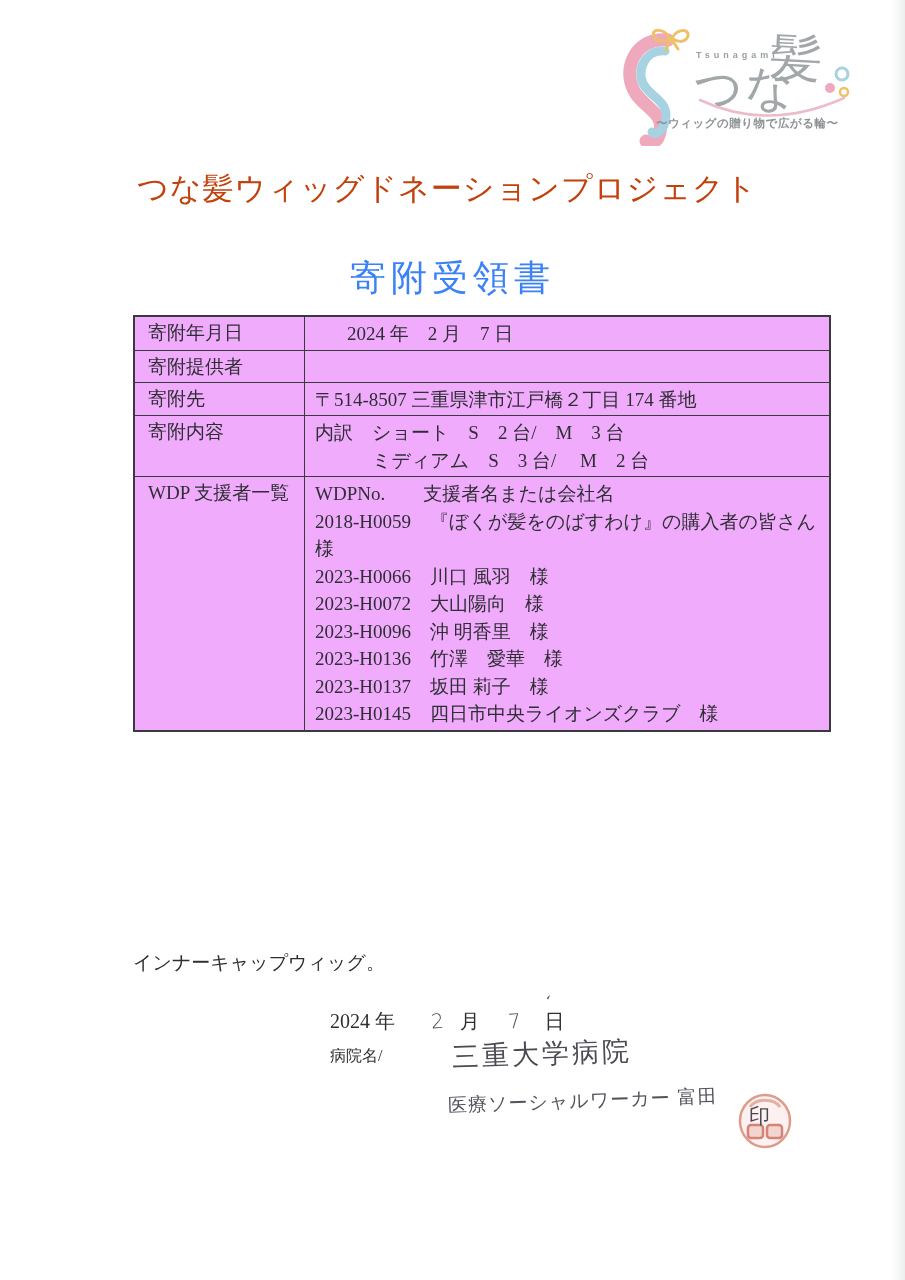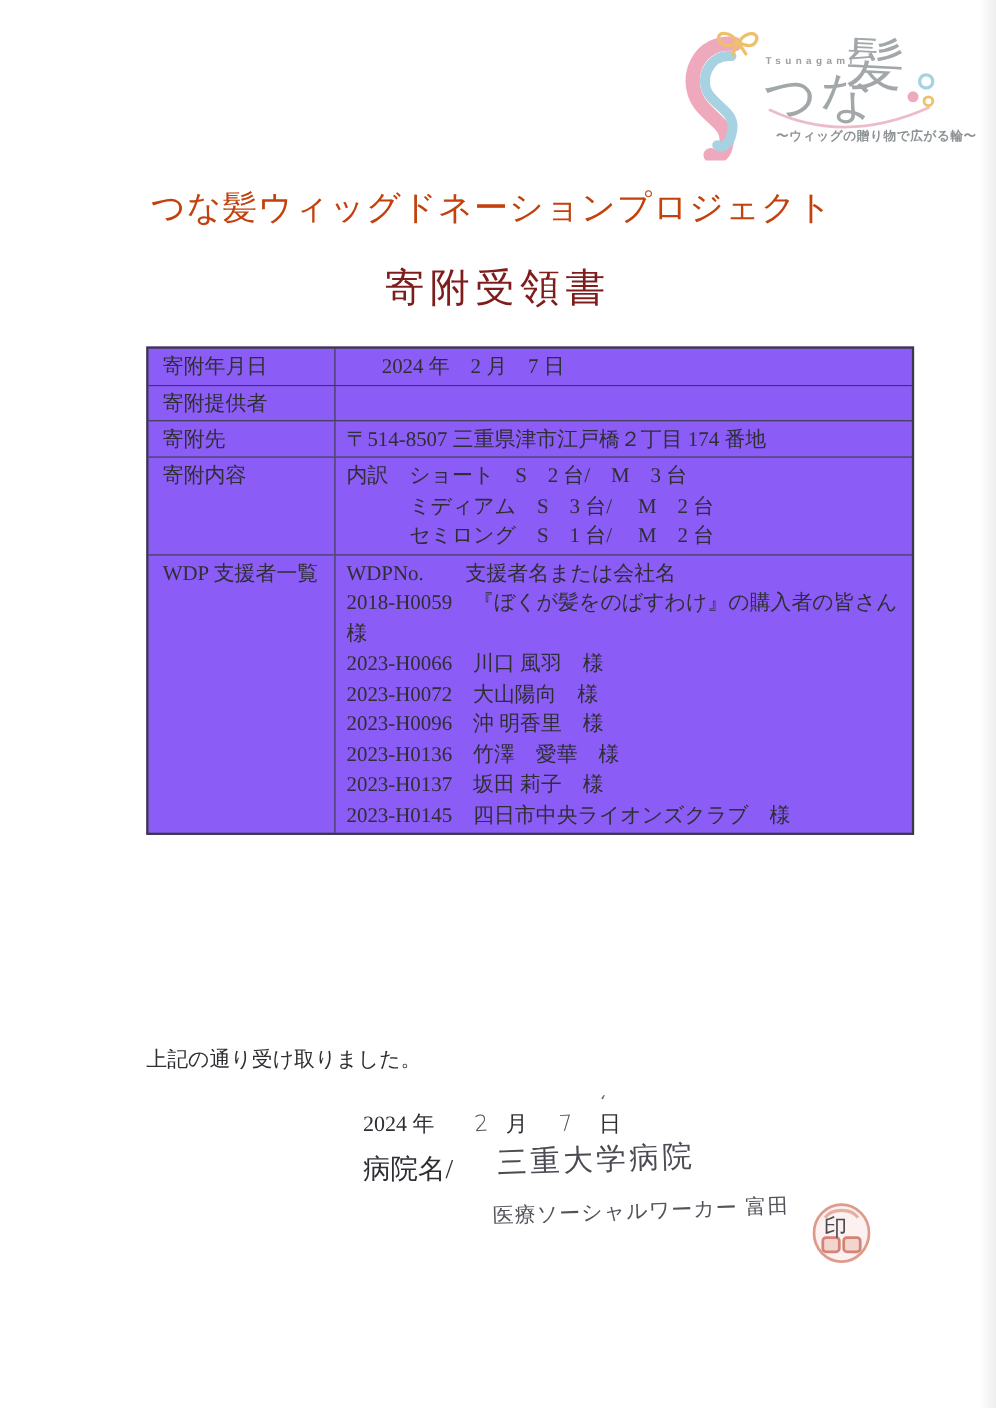--- a/index.html
+++ b/index.html
@@ -35,41 +35,41 @@
   }
   .logo-kanji {
     position: absolute; left: 162px; top: 2px;
     font-family: "DejaVu Sans", sans-serif; font-weight: 300;
     font-size: 52px; color: #a2a7a9; transform: rotate(3deg);
   }
   .logo-swoosh { position: absolute; left: 90px; top: 72px; }
   .logo-dots { position: absolute; left: 212px; top: 42px; }
   .logo-tagline {
     position: absolute; left: 48px; top: 94px; width: 232px;
-    text-align: right;
+    text-align: left;
     font-family: "Liberation Sans", sans-serif;
     font-size: 11.5px; color: #8d9295; letter-spacing: 0.5px; font-weight: bold;
   }
 
   
   .doc-title {
     position: absolute; left: 137px; top: 168px;
     font-size: 31px; letter-spacing: 1px; color: #c2410c; font-weight: 500;
   }
   .doc-subtitle {
-    position: absolute; left: 0; top: 238px; width: 905px;
+    position: absolute; left: 0; top: 254px; width: 905px;
     text-align: center;
-    font-size: 36px; letter-spacing: 5px; color: #7f1d1d; font-weight: 500;
+    font-size: 36px; letter-spacing: 5px; color: #3b82f6; font-weight: 500;
   }
 
   
   .doc-table {
     position: absolute; left: 133px; top: 315px; width: 698px;
     border: 2.5px solid #3a3a3e;
-    background: #8b5cf6;
+    background: #f0abfc;
   }
   .t-row { display: flex; border-top: 1.5px solid #3a3a3e; }
   .t-row:first-child { border-top: none; }
   .t-label {
     width: 170px; flex: none;
     border-right: 1.5px solid #3a3a3e;
     padding: 3px 0 2px 13px;
     font-size: 19px;
   }
   .t-value { flex: 1; padding: 3px 0 2px 10px; font-size: 19px; }
@@ -86,21 +86,21 @@
   .date-line { position: absolute; left: 330px; top: 1008px; font-size: 20px; }
   .date-line .sep-m { margin-left: 36px; }
   .date-line .lbl-m { margin-left: 16px; }
   .date-line .sep-d { margin-left: 28px; }
   .date-line .lbl-d { margin-left: 24px; }
   .hand {
     font-family: "DejaVu Sans", sans-serif;
     color: #4b4b54; font-weight: 300;
     display: inline-block; transform: rotate(-4deg);
   }
-  .hospital-label { position: absolute; left: 330px; top: 1046px; font-size: 25px; }
+  .hospital-label { position: absolute; left: 330px; top: 1046px; font-size: 16px; }
   .hospital-name {
     position: absolute; left: 452px; top: 1036px;
     font-family: "DejaVu Sans", sans-serif; font-weight: 300;
     font-size: 27px; color: #4b4b54; transform: rotate(-2deg);
     letter-spacing: 3px;
   }
   .signature {
     position: absolute; left: 448px; top: 1088px;
     font-family: "DejaVu Sans", sans-serif; font-weight: 300;
     font-size: 19px; color: #52525b; transform: rotate(-2deg);
@@ -164,41 +164,40 @@
       <div class="t-value">
         <div class="t-line">〒514-8507 三重県津市江戸橋２丁目 174 番地</div>
       </div>
     </div>
 
     <div class="t-row">
       <div class="t-label">寄附内容</div>
       <div class="t-value">
         <div class="t-line">内訳　ショート　S　2 台/　M　3 台</div>
         <div class="t-line">　　　ミディアム　S　3 台/　 M　2 台</div>
-        <div class="t-line">　　　セミロング　S　1 台/　 M　2 台</div>
       </div>
     </div>
 
     <div class="t-row">
       <div class="t-label">WDP 支援者一覧</div>
       <div class="t-value">
         <div class="t-line">WDPNo.　　支援者名または会社名</div>
         <div class="t-line">2018-H0059　『ぼくが髪をのばすわけ』の購入者の皆さん　様</div>
         <div class="t-line">2023-H0066　川口 風羽　様</div>
         <div class="t-line">2023-H0072　大山陽向　様</div>
         <div class="t-line">2023-H0096　沖 明香里　様</div>
         <div class="t-line">2023-H0136　竹澤　愛華　様</div>
         <div class="t-line">2023-H0137　坂田 莉子　様</div>
         <div class="t-line">2023-H0145　四日市中央ライオンズクラブ　様</div>
       </div>
     </div>
 
   </div>
 
-  <div class="received-note">上記の通り受け取りました。</div>
+  <div class="received-note">インナーキャップウィッグ。</div>
 
   <div class="pen-tick">‘</div>
 
   <div class="date-line">
     <span>2024 年</span><span class="hand sep-m">2</span><span class="lbl-m">月</span><span class="hand sep-d">7</span><span class="lbl-d">日</span>
   </div>
 
   <div class="hospital-label">病院名/</div>
   <div class="hospital-name">三重大学病院</div>
   <div class="signature">医療ソーシャルワーカー 富田</div>

